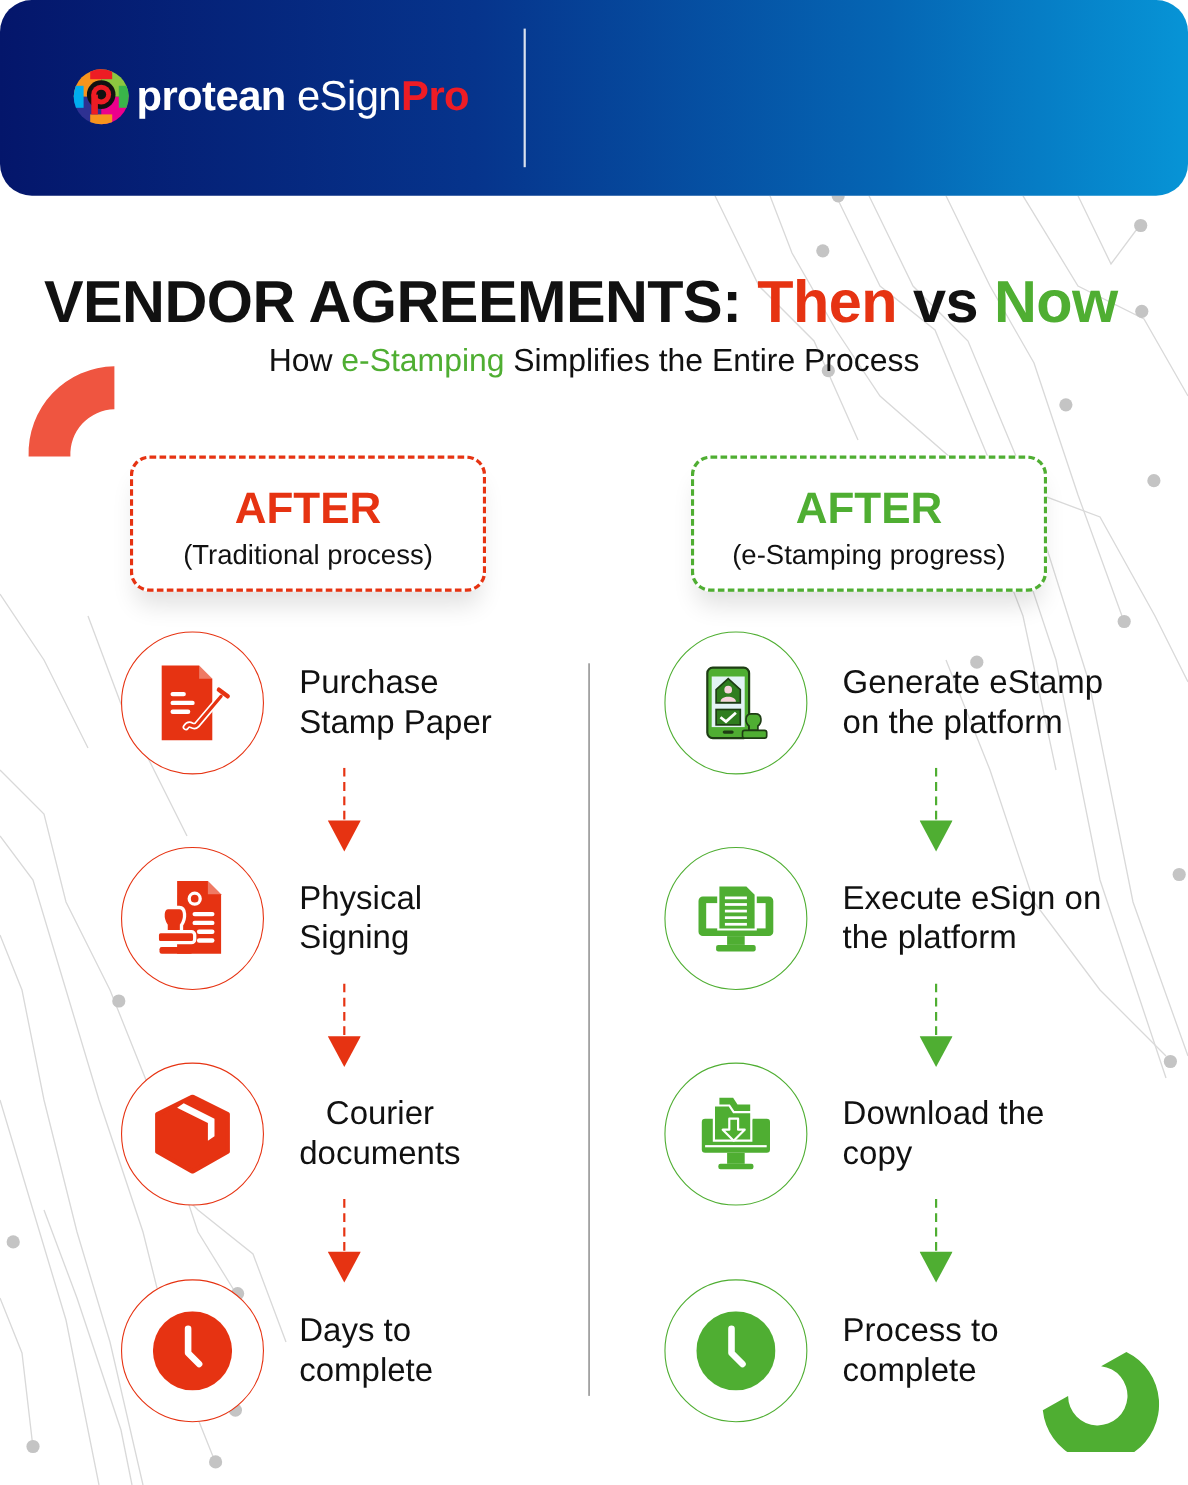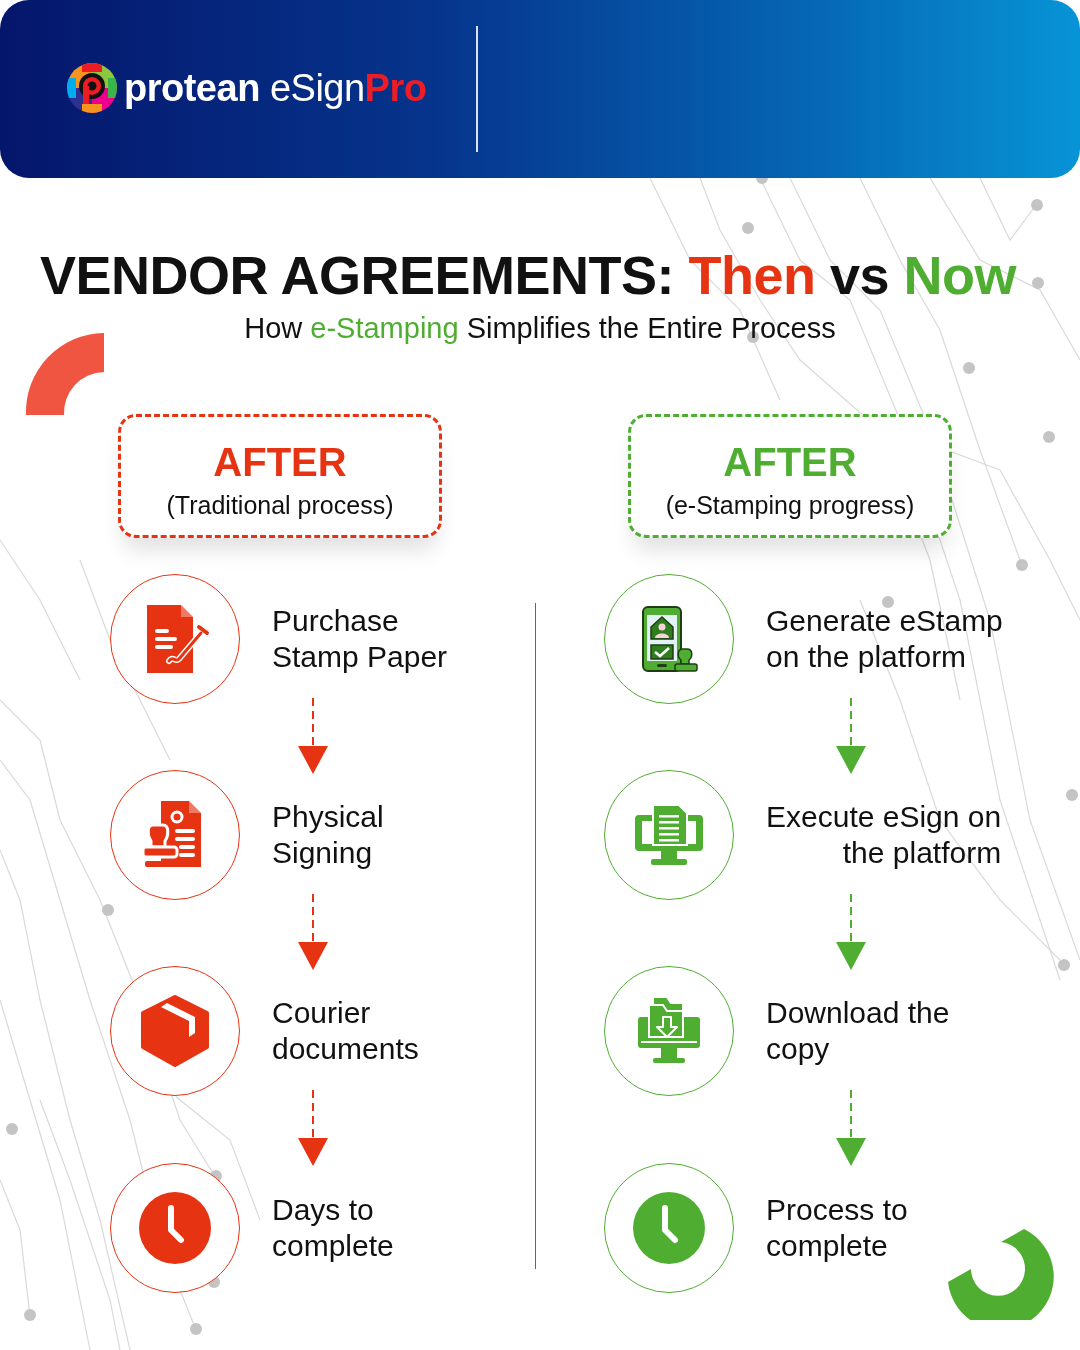--- a/index.html
+++ b/index.html
@@ -196,21 +196,21 @@
   </div>
   <div class="step-label">Physical
 Signing</div>
 </div>
 
 <svg class="arrow" style="left:298px;top:894px" viewBox="0 0 30 78">
   <line x1="15" y1="0" x2="15" y2="50" stroke="#e63312" stroke-width="2" stroke-dasharray="8 5"></line>
   <path d="M0 48 H30 L15 76 Z" fill="#e63312"></path>
 </svg>
 
-<div class="step red" style="left:110px;top:966px;">
+<div class="step red" style="left:110px;top:966px;text-align:center;">
   <div class="circle">
     <svg width="72" height="72" viewBox="0 0 72 72">
       <path d="M36 2 L68 18 V52 L36 70 L4 52 V18 Z" fill="#e63312" stroke="#e63312" stroke-linejoin="round" stroke-width="4"></path>
       <path d="M28 8 L56 22 V38 L50 42 V26 L22 12 Z" fill="#fff"></path>
     </svg>
   </div>
   <div class="step-label">Courier
 documents</div>
 </div>
 
@@ -247,21 +247,21 @@
   </div>
   <div class="step-label">Generate eStamp
 on the platform</div>
 </div>
 
 <svg class="arrow" style="left:836px;top:698px" viewBox="0 0 30 78">
   <line x1="15" y1="0" x2="15" y2="50" stroke="#4fae32" stroke-width="2" stroke-dasharray="8 5"></line>
   <path d="M0 48 H30 L15 76 Z" fill="#4fae32"></path>
 </svg>
 
-<div class="step green" style="left:604px;top:770px;text-align:right;">
+<div class="step green" style="left:604px;top:770px;">
   <div class="circle">
     <svg width="72" height="64" viewBox="0 0 72 64">
       <path d="M4 12 H66 A4 4 0 0 1 70 16 V44 A4 4 0 0 1 66 48 H6 A4 4 0 0 1 2 44 V16 A4 4 0 0 1 6 12 Z" fill="#4fae32"></path>
       <rect x="9" y="18" width="54" height="23" fill="#fff"></rect>
       <rect x="28" y="48" width="16" height="8" fill="#4fae32"></rect>
       <rect x="18" y="56" width="36" height="6" rx="2" fill="#4fae32"></rect>
       <path d="M20 2 H46 L54 10 V42 H20 Z" fill="#4fae32" stroke="#fff" stroke-width="2"></path>
       <rect x="26" y="12" width="20" height="2.5" fill="#fff"></rect>
       <rect x="26" y="18" width="20" height="2.5" fill="#fff"></rect>
       <rect x="26" y="24" width="20" height="2.5" fill="#fff"></rect>

